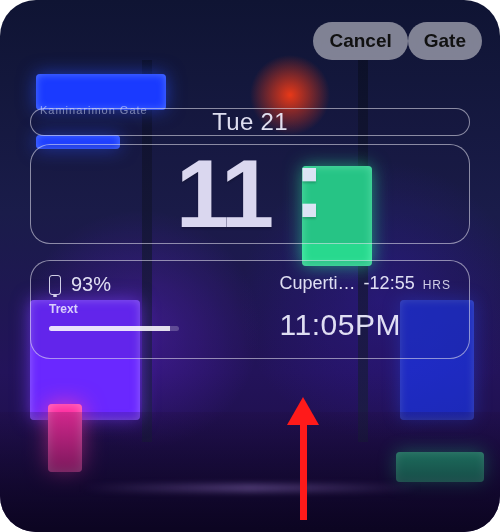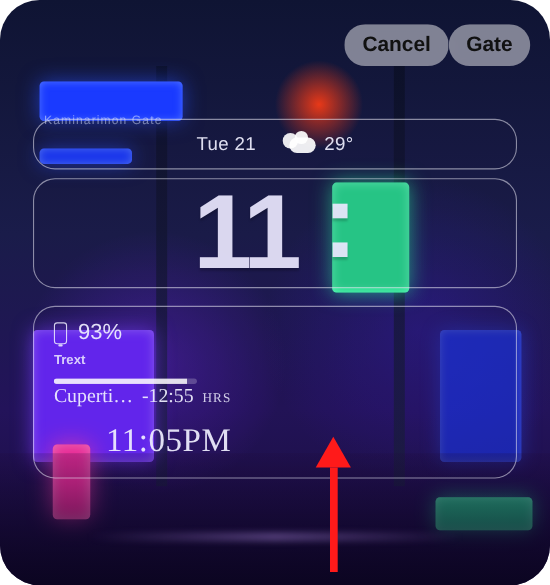--- a/index.html
+++ b/index.html
@@ -35,44 +35,44 @@
       backdrop-filter: blur(6px);
       color:#111; font-weight:700; font-size:19px;
       padding:8px 16px; border-radius:22px; border:none;
     }
     .stack { position:absolute; left:30px; right:30px; top:108px; z-index:30; }
     .panel {
       border:1.5px solid rgba(235,235,245,.55);
       border-radius:20px;
       background: rgba(30,20,60,.10);
     }
-    .date-panel { height:46px; display:flex; align-items:center; justify-content:center; gap:22px; color:rgba(240,240,255,.92); font-size:17px; letter-spacing:.3px;}
+    .date-panel { height:28px; display:flex; align-items:center; justify-content:center; gap:22px; color:rgba(240,240,255,.92); font-size:24px; letter-spacing:.3px;}
     .temp { display:flex; align-items:center; gap:6px;}
     .weather-icon { width:34px; height:22px; position:relative; }
     .weather-icon .sun { position:absolute; left:2px; top:1px; width:14px; height:14px; background:rgba(255,255,255,.9); border-radius:50%; }
     .weather-icon .cloud { position:absolute; left:8px; top:5px; width:24px; height:14px; background:rgba(255,255,255,.92); border-radius:10px; }
     .weather-icon .cloud::before { content:""; position:absolute; left:5px; top:-6px; width:12px; height:12px; background:rgba(255,255,255,.92); border-radius:50%; }
     .clock-panel { margin-top:8px; height:100px; display:flex; align-items:center; justify-content:center; }
     .clock {
       color: rgba(235,232,255,.92);
       font-weight:800; font-size:96px; line-height:1; letter-spacing:-3px;
       font-family: -apple-system, "SF Pro Rounded", "Helvetica Neue", Arial, sans-serif;
       text-shadow:0 2px 2px rgba(0,0,0,.18);
       display:flex; align-items:center;gap:20px;
     }
     .clock .colon { transform: translateY(-10px); padding:0 2px; font-weight:800;}
-    .widgets-panel { margin-top:16px; padding:12px 18px 16px; display:flex; justify-content:space-between; align-items:flex-start; color:rgba(240,240,255,.92);flex-direction:column; }
+    .widgets-panel { margin-top:16px; padding:12px 18px 16px; display:flex; justify-content:space-between; align-items:flex-start; color:rgba(240,240,255,.92); }
     .batt { display:flex; flex-direction:column; gap:6px; }
     .batt-row { display:flex; align-items:center; gap:10px; font-size:20px; }
     .phone-ico { width:12px; height:20px; border:1.6px solid rgba(240,240,255,.85); border-radius:3px; position:relative;}
     .phone-ico::after{content:"";position:absolute;left:3px;right:3px;bottom:-3px;height:2px;background:rgba(240,240,255,.85);border-radius:1px;}
     .trext { font-size:12px; opacity:.9;font-weight:bold; }
     .bar { width:130px; height:5px; border-radius:3px; background:rgba(255,255,255,.22); overflow:hidden; margin-top:4px;}
     .bar > i { display:block; height:100%; background:rgba(255,255,255,.82); width:93%; }
-    .world { text-align:right;font-family:Liberation Serif, serif; }
+    .world { text-align:left; }
     .world-top { display:flex; gap:8px; align-items:baseline; justify-content:flex-end; font-size:18px;}
     .world-top .hrs { font-size:12px; letter-spacing:1px; opacity:.9;}
     .world-time { font-size:30px; font-weight:500; letter-spacing:.5px; margin-top:14px;}
     .arrow { position:absolute; left:287px; bottom:12px; z-index:60; display:flex; flex-direction:column; align-items:center;}
     .arrow .shaft { width:7px; height:95px; background:#ff1a1a; }
     .arrow .head  { width:0;height:0;border-left:16px solid transparent;border-right:16px solid transparent;border-bottom:28px solid #ff1a1a;}
   </style>
 </head>
 <body>
 
@@ -94,27 +94,20 @@
 
   <div class="topbar">
     <button class="pill-btn">Cancel</button>
     <button class="pill-btn">Gate</button>
   </div>
 
   <div class="stack">
 
     <div class="panel date-panel">
       <span>Tue 21</span>
-      <span class="temp">
-        <span class="weather-icon">
-            <i class="sun"></i>
-            <i class="cloud"></i>
-          </span>
-        <span>29°</span>
-      </span>
     </div>
 
     <div class="panel clock-panel">
       <div class="clock">
         <span>11</span>
         <span class="colon">:</span>
       </div>
     </div>
 
     <div class="panel widgets-panel">

